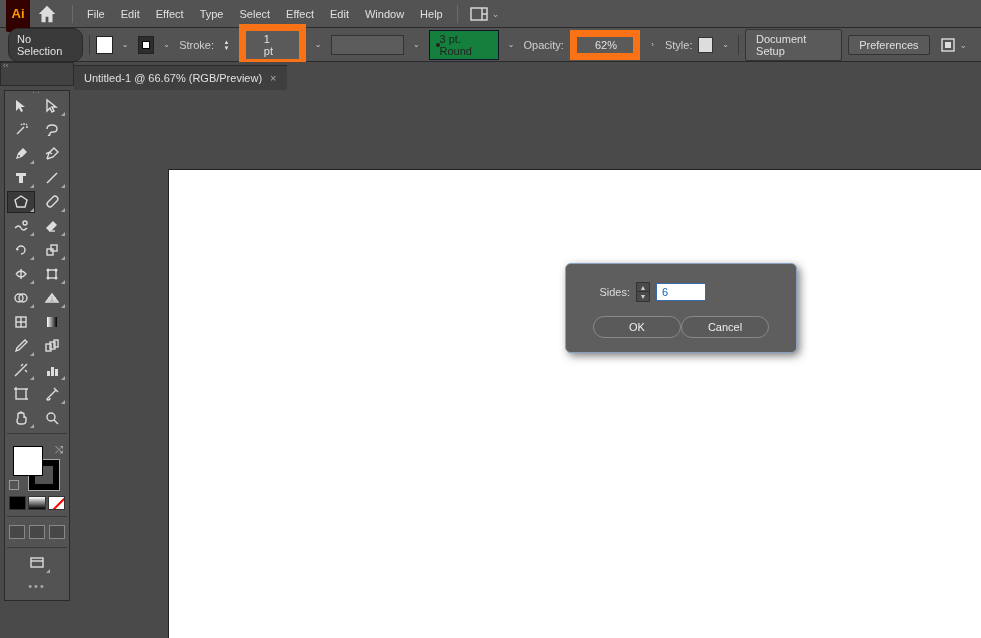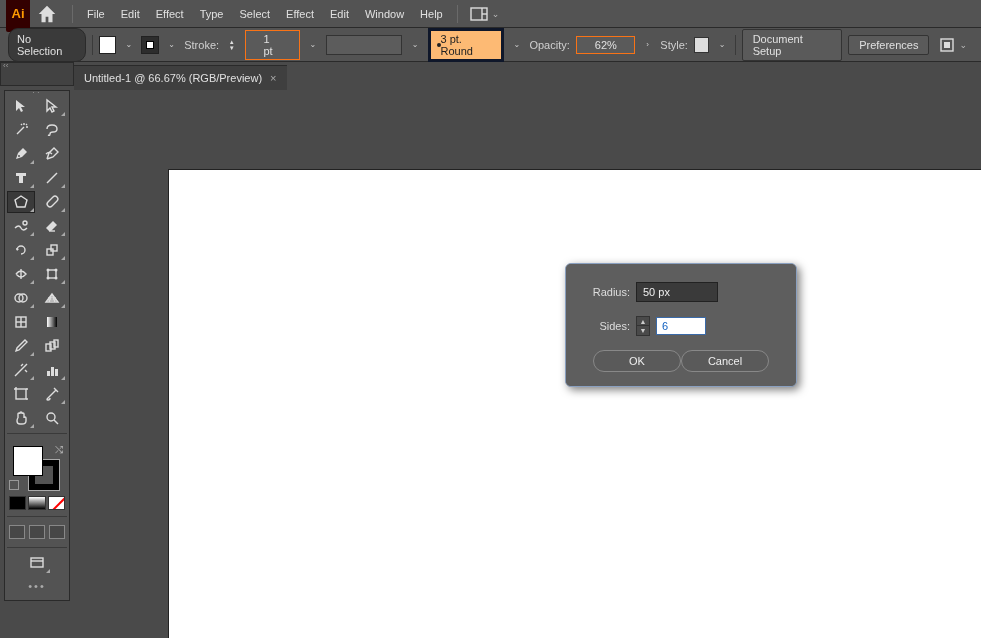--- a/index.html
+++ b/index.html
@@ -14,23 +14,23 @@
 .chev{margin-left:4px;font-size:9px;color:#bbb}
 
 .controlbar{height:34px;background:#535353;border-bottom:1px solid #2a2a2a;display:flex;align-items:center;padding:0 8px;gap:6px}
 .nosel{background:#3a3a3a;padding:4px 8px;border:1px solid #2a2a2a;border-radius:10px}
 .swatch{width:18px;height:18px;border:1px solid #222}
 .swatch.white{background:#fff}
 .swatch.dot{background:#2d2d2d;display:flex;align-items:center;justify-content:center}
 .swatch.dot::after{content:"";width:6px;height:6px;background:#fff;border:1px solid #000}
 .dd{width:14px;display:flex;align-items:center;justify-content:center;font-size:8px;color:#ccc}
 .lbl{color:#d0d0d0}
-.numfield{background:#5a5a5a;border:1px solid #f97316;padding:2px 18px;min-width:32px}
+.numfield{background:#5a5a5a;border:7px solid #f97316;padding:2px 18px;min-width:32px}
 .widefield{background:#5c5c5c;border:1px solid #333;width:80px;height:20px}
-.whitebox{background:#fdba74;color:#222;padding:2px 6px;border:3px solid #0f172a;display:flex;align-items:center;}
+.whitebox{background:#15803d;color:#222;padding:2px 6px;border:1px solid #0f172a;display:flex;align-items:center;}
 .whitebox .dotb{width:4px;height:4px;background:#222;border-radius:50%}
 .btn{background:#5a5a5a;border:1px solid #333;padding:3px 10px;border-radius:2px;cursor:default}
 .swgrey{width:16px;height:16px;background:#ddd;border:1px solid #333}
 .spacer{flex:1}
 
 .panelstrip{position:absolute;left:0;top:62px;width:74px;height:24px;background:#424242;border:1px solid #2a2a2a;display:flex;align-items:center;padding:0 6px;font-size:9px;color:#888}
 .panelstrip::before{content:"‹‹";position:absolute;left:2px;top:-2px;font-size:8px;color:#999}
 
 .doctab-row{position:absolute;left:74px;right:0;top:62px;height:28px;background:#4a4a4a;display:flex;align-items:flex-end}
 .doctab{background:#3f3f3f;padding:6px 10px;display:flex;align-items:center;gap:8px;border-top:1px solid #2a2a2a;color:#ddd}
@@ -378,24 +378,20 @@
   <div class="dots">•••</div>
 </div>
 
 <div class="canvas-area">
   <div class="artboard"></div>
 </div>
 
 <div class="dialog">
   <div class="dlg-body">
     <div class="dlg-row">
-      <span class="flabel">Radius:</span>
-      <div class="textval">50 px</div>
-    </div>
-    <div class="dlg-row">
       <span class="flabel">Sides:</span>
       <div class="spinner">
           <div>▲</div>
           <div>▼</div>
         </div>
       <div class="sidesval">6</div>
     </div>
     <div class="dlg-btns">
       <div class="dlg-btn">OK</div>
       <div class="dlg-btn">Cancel</div>

